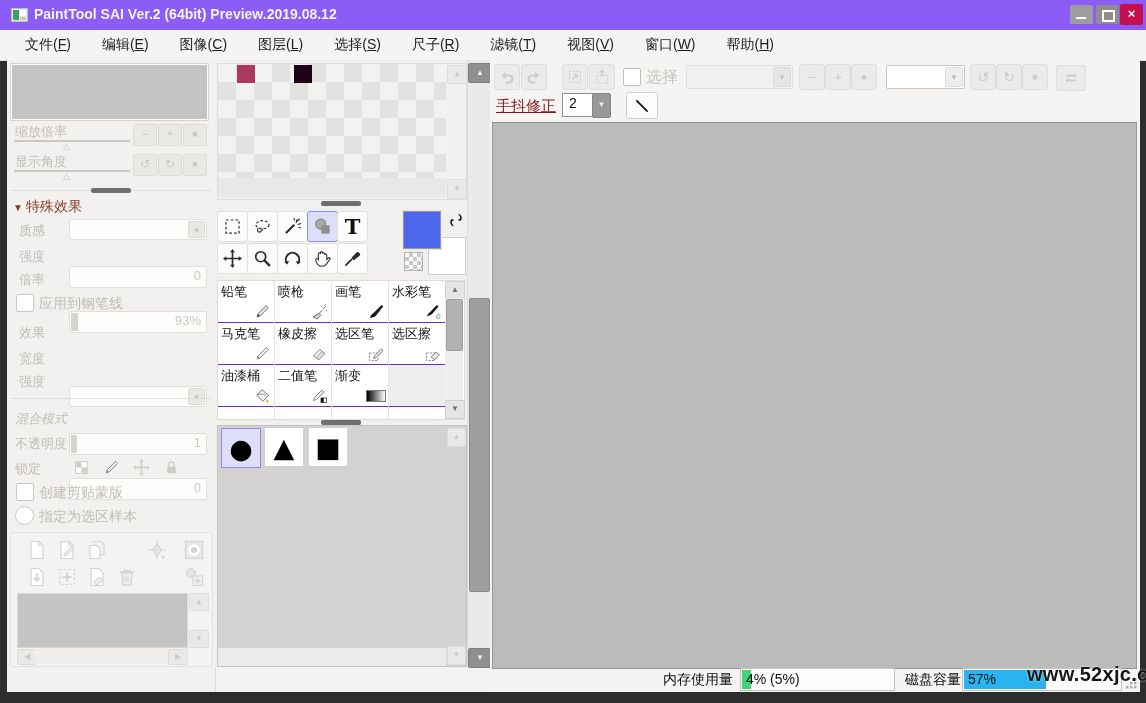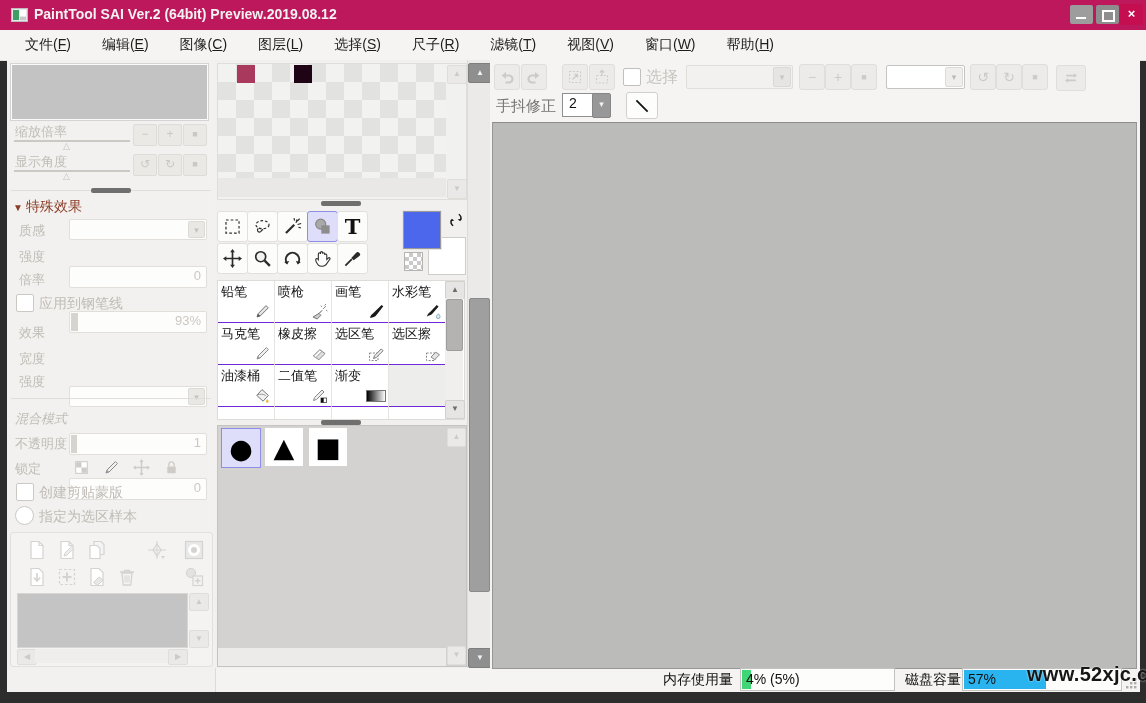--- a/index.html
+++ b/index.html
@@ -1,20 +1,20 @@
 <!DOCTYPE html>
 <html><head>
 <meta charset="utf-8">
 <style>
   html,body{margin:0;padding:0;background:#555;}
   #app{position:relative;width:1146px;height:703px;background:#2d2d2d;overflow:hidden;
        font-family:"Liberation Sans","DejaVu Sans",sans-serif;-webkit-font-smoothing:antialiased;}
   .abs{position:absolute;}
   
-  #titlebar{left:0;top:0;width:1146px;height:30px;background:#be185d;}
+  #titlebar{left:0;top:0;width:1146px;height:30px;background:#8b5cf6;}
   #app-icon{left:11px;top:8px;width:17px;height:14px;}
   #title-text{left:34px;top:6px;color:#f2f2f2;font-size:14px;font-weight:bold;white-space:nowrap;}
   .winbtn{top:5px;width:23px;height:19px;border-radius:2px;color:#fff;text-align:center;line-height:18px;font-size:13px;font-weight:bold;cursor:default;}
   #btn-min{left:1070px;background:#9d9d9d;}
   #btn-max{left:1096px;background:#8e8e8e;}
   #btn-close{left:1120px;top:4px;height:21px;background:#c40e4f;line-height:20px;}
   #btn-min .bar{position:absolute;left:6px;top:12px;width:10px;height:2px;background:#fff;}
   #btn-max .box{position:absolute;left:6px;top:5px;width:9px;height:8px;border:2px solid #fff;}
   
   #menubar{left:0;top:30px;width:1146px;height:30px;background:#f5f4f3;border-bottom:1px solid #e3e1df;}
@@ -100,21 +100,21 @@
   .dbtn svg{width:16px;height:16px;}
   .glyphbtn{font-size:14px;line-height:1;}
   #tb-checkbox{left:133px;top:8px;width:16px;height:16px;background:#fff;border:1px solid #c2c0bd;border-radius:2px;}
   #tb-select-label{left:156px;top:7px;font-size:16px;color:#c8c5c1;}
   .ddrop2{position:absolute;height:22px;background:#f2f1ef;border:1px solid #e0deda;border-radius:2px;}
   .ddrop2 .arr{position:absolute;right:1px;top:1px;bottom:1px;width:16px;background:#e7e5e3;border:1px solid #dbd9d6;
                border-radius:2px;color:#c8c6c2;font-size:9px;text-align:center;line-height:18px;}
   .wdrop{position:absolute;height:22px;background:#fff;border:1px solid #c6c4c1;border-radius:2px;}
   .wdrop .arr{position:absolute;right:1px;top:1px;bottom:1px;width:16px;background:#efeeec;border:1px solid #dddbd8;
               border-radius:2px;color:#bcbab7;font-size:9px;text-align:center;line-height:18px;}
-  #stab-label{left:6px;top:37px;font-size:15px;color:#737373;}
+  #stab-label{left:6px;top:37px;font-size:15px;color:#7f1d1d;text-decoration:underline;}
   #stab-value{left:72px;top:33px;width:28px;height:21px;background:#fff;border:1px solid #8f8f8f;
               font-size:14px;color:#111;padding:1px 0 0 6px;}
   #stab-arrow{left:102px;top:33px;width:17px;height:23px;background:#989898;border:1px solid #868686;border-radius:2px;
               color:#f2f2f2;font-size:9px;text-align:center;line-height:21px;}
   #line-btn{left:136px;top:32px;width:30px;height:25px;background:#fdfdfc;border:1px solid #d2d0cd;border-radius:3px;
             color:#111;display:flex;align-items:center;justify-content:center;}
   #line-btn svg{width:18px;height:18px;}
   #canvas{left:2px;top:62px;width:643px;height:545px;background:#bbbbba;border:1px solid #979795;border-top-color:#8c8c8a;}
   
   .status-label{font-size:14px;color:#111;white-space:nowrap;}

